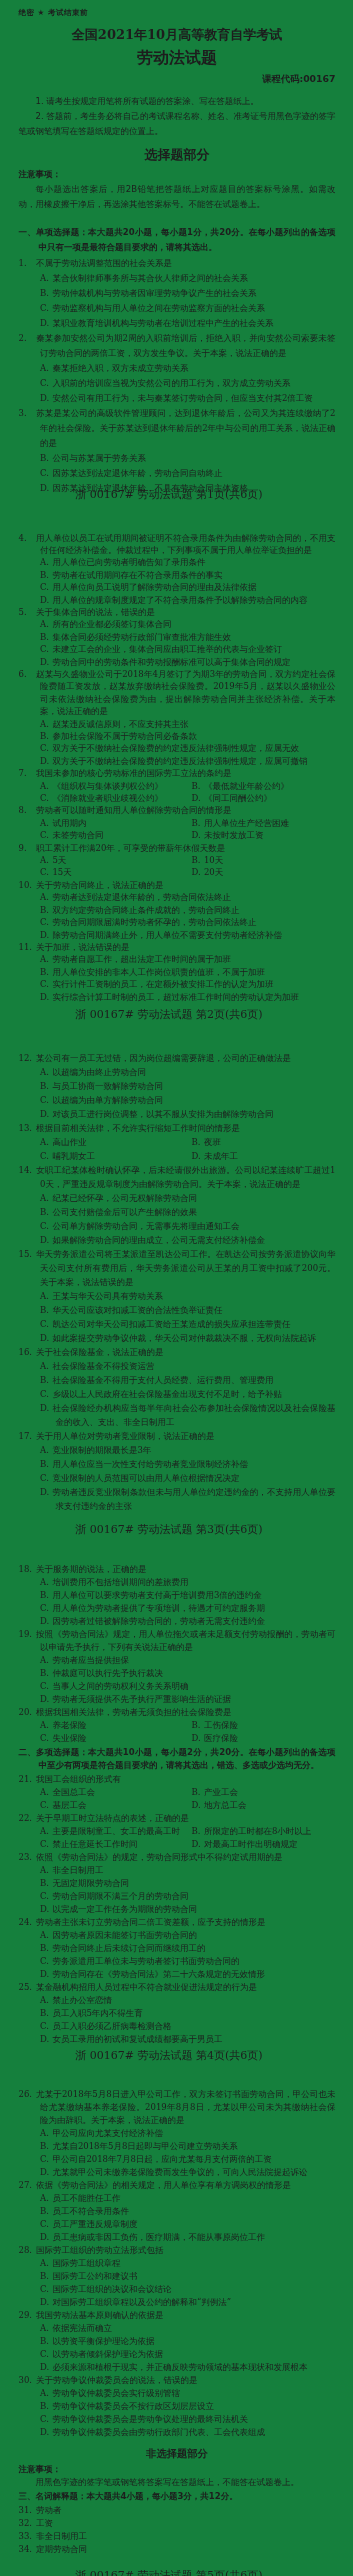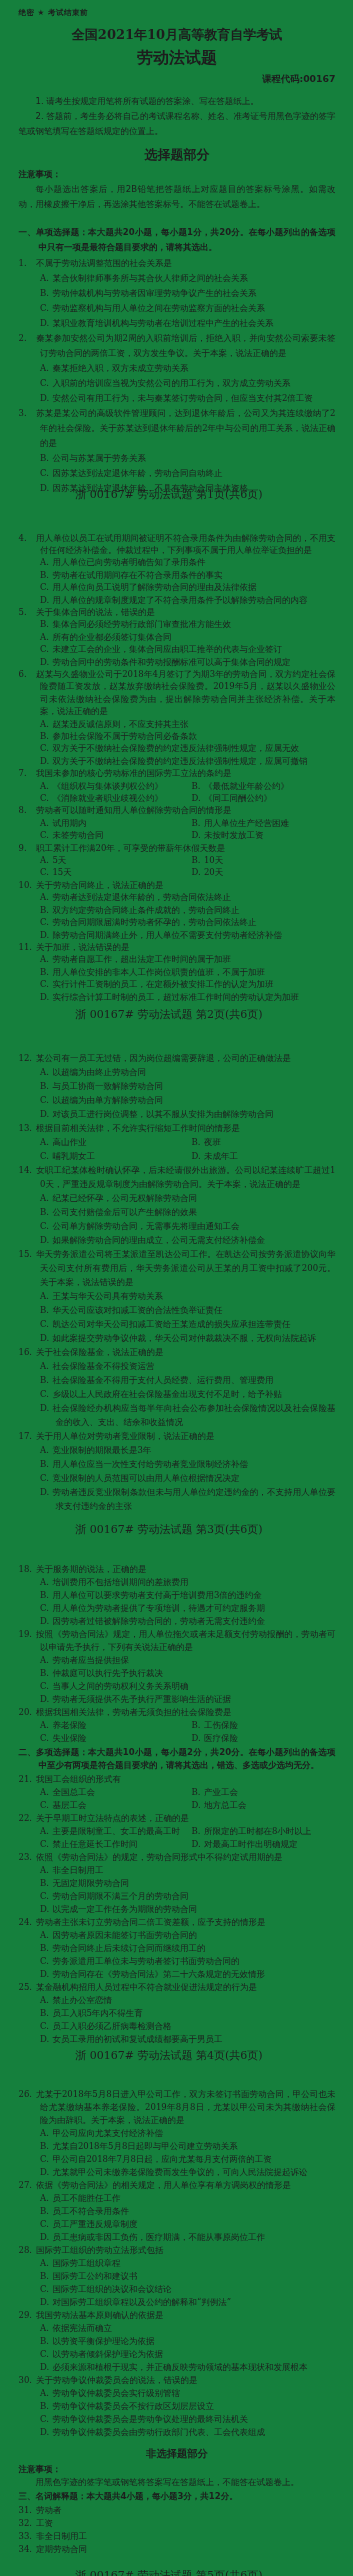--- a/index.html
+++ b/index.html
@@ -86,22 +86,22 @@
         <div class="opts">
           <p class="opt"><span class="optlabel">A.</span><span class="opttext">用人单位已向劳动者明确告知了录用条件</span></p>
           <p class="opt"><span class="optlabel">B.</span><span class="opttext">劳动者在试用期间存在不符合录用条件的事实</span></p>
           <p class="opt"><span class="optlabel">C.</span><span class="opttext">用人单位向员工说明了解除劳动合同的理由及法律依据</span></p>
           <p class="opt"><span class="optlabel">D.</span><span class="opttext">用人单位的规章制度规定了不符合录用条件予以解除劳动合同的内容</span></p>
         </div>
       </div>
       <div class="q">
         <p class="qline"><span class="qnum">5.</span><span class="qstem">关于集体合同的说法，错误的是</span></p>
         <div class="opts">
+          <p class="opt"><span class="optlabel">A.</span><span class="opttext">所有的企业都必须签订集体合同</span></p>
           <p class="opt"><span class="optlabel">B.</span><span class="opttext">集体合同必须经劳动行政部门审查批准方能生效</span></p>
-          <p class="opt"><span class="optlabel">A.</span><span class="opttext">所有的企业都必须签订集体合同</span></p>
           <p class="opt"><span class="optlabel">C.</span><span class="opttext">未建立工会的企业，集体合同应由职工推举的代表与企业签订</span></p>
           <p class="opt"><span class="optlabel">D.</span><span class="opttext">劳动合同中的劳动条件和劳动报酬标准可以高于集体合同的规定</span></p>
         </div>
       </div>
       <div class="q">
         <p class="qline"><span class="qnum">6.</span><span class="qstem">赵某与久盛物业公司于2018年4月签订了为期3年的劳动合同，双方约定社会保险费随工资发放，赵某放弃缴纳社会保险费。2019年5月，赵某以久盛物业公司未依法缴纳社会保险费为由，提出解除劳动合同并主张经济补偿。关于本案，说法正确的是</span></p>
         <div class="opts">
           <p class="opt"><span class="optlabel">A.</span><span class="opttext">赵某违反诚信原则，不应支持其主张</span></p>
           <p class="opt"><span class="optlabel">B.</span><span class="opttext">参加社会保险不属于劳动合同必备条款</span></p>
           <p class="opt"><span class="optlabel">C.</span><span class="opttext">双方关于不缴纳社会保险费的约定违反法律强制性规定，应属无效</span></p>
@@ -191,21 +191,21 @@
           <p class="opt"><span class="optlabel">C.</span><span class="opttext">凯达公司对华天公司扣减工资给王某造成的损失应承担连带责任</span></p>
           <p class="opt"><span class="optlabel">D.</span><span class="opttext">如此案提交劳动争议仲裁，华天公司对仲裁裁决不服，无权向法院起诉</span></p>
         </div>
       </div>
       <div class="q">
         <p class="qline"><span class="qnum">16.</span><span class="qstem">关于社会保险基金，说法正确的是</span></p>
         <div class="opts">
           <p class="opt"><span class="optlabel">A.</span><span class="opttext">社会保险基金不得投资运营</span></p>
           <p class="opt"><span class="optlabel">B.</span><span class="opttext">社会保险基金不得用于支付人员经费、运行费用、管理费用</span></p>
           <p class="opt"><span class="optlabel">C.</span><span class="opttext">乡级以上人民政府在社会保险基金出现支付不足时，给予补贴</span></p>
-          <p class="opt"><span class="optlabel">D.</span><span class="opttext">社会保险经办机构应当每半年向社会公布参加社会保险情况以及社会保险基金的收入、支出、结余和收益情况</span></p>
+          <p class="opt"><span class="optlabel">D.</span><span class="opttext">社会保险经办机构应当每半年向社会公布参加社会保险情况以及社会保险基金的收入、支出、非全日制用工</span></p>
         </div>
       </div>
       <div class="q">
         <p class="qline"><span class="qnum">17.</span><span class="qstem">关于用人单位对劳动者竞业限制，说法正确的是</span></p>
         <div class="opts">
           <p class="opt"><span class="optlabel">A.</span><span class="opttext">竞业限制的期限最长是3年</span></p>
           <p class="opt"><span class="optlabel">B.</span><span class="opttext">用人单位应当一次性支付给劳动者竞业限制经济补偿</span></p>
           <p class="opt"><span class="optlabel">C.</span><span class="opttext">竞业限制的人员范围可以由用人单位根据情况决定</span></p>
           <p class="opt"><span class="optlabel">D.</span><span class="opttext">劳动者违反竞业限制条款但未与用人单位约定违约金的，不支持用人单位要求支付违约金的主张</span></p>
         </div>

